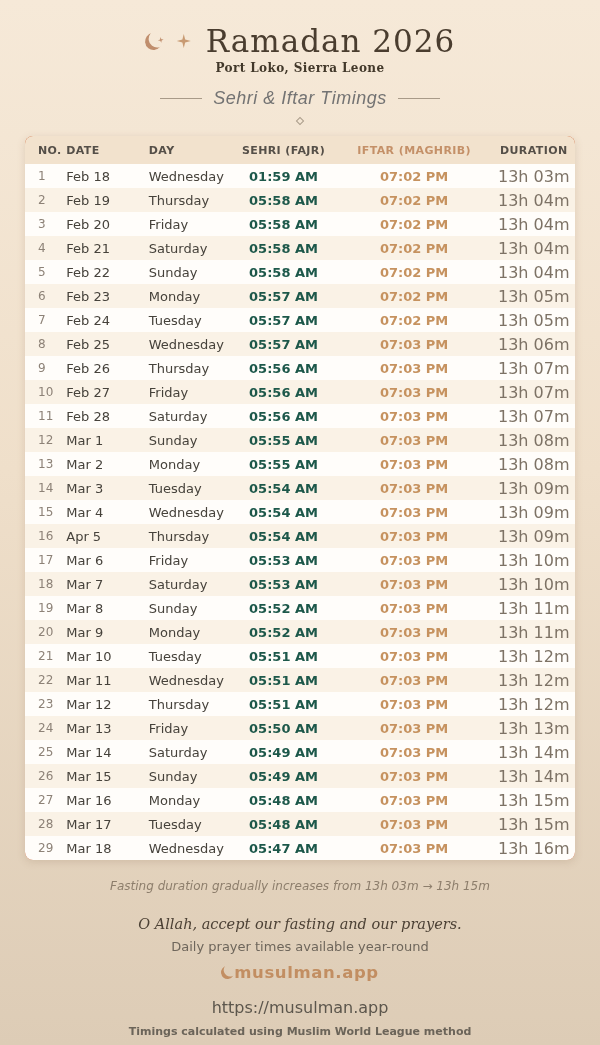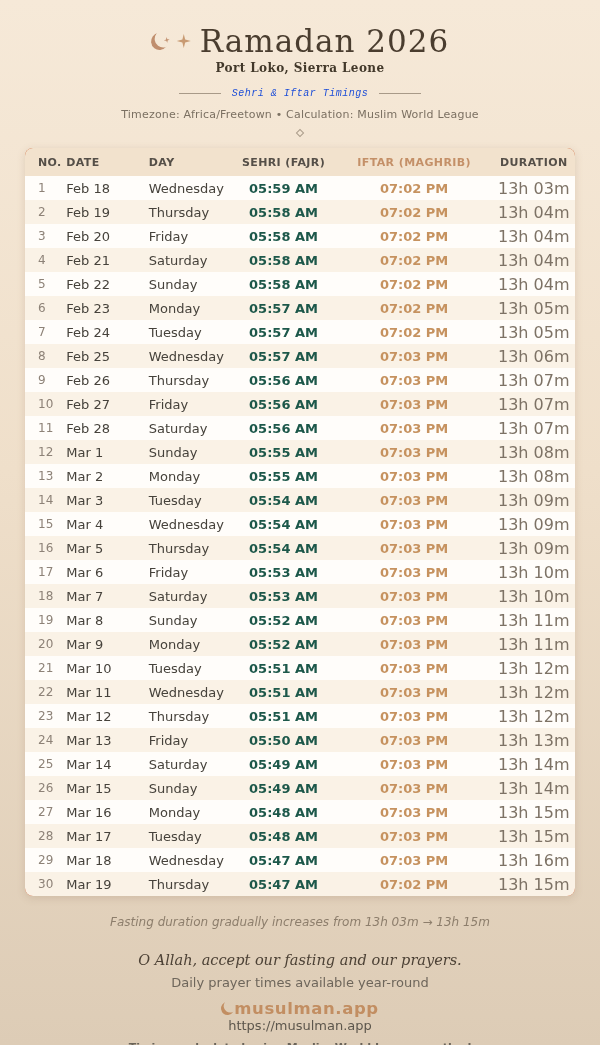--- a/index.html
+++ b/index.html
@@ -3,35 +3,35 @@
 <meta charset="utf-8">
 <style>
   * { margin:0; padding:0; box-sizing:border-box; }
   html,body { width:600px; height:1045px; overflow:hidden; }
   body {
     font-family:"DejaVu Sans", sans-serif;
     background:linear-gradient(180deg,#f6e9d8 0%,#efdfca 45%,#ddccb6 100%);
     color:#46423b;
   }
   .header { text-align:center; padding-top:22px; }
-  .title-row { display:flex; align-items:center; justify-content:center; gap:9px; height:38px; }
+  .title-row { display:flex; align-items:center; justify-content:center; gap:15px; height:38px; }
   .crescent-icon { position:relative; display:inline-block; width:17px; height:17px;
     border-radius:50%; box-shadow:inset 4px -2px 0 0 #c08e6d; transform:rotate(-8deg); }
   .crescent-star { position:absolute; right:-2px; top:5px; width:6px; height:6px; background:#c08e6d;
     clip-path:polygon(50% 0%,61% 39%,100% 50%,61% 61%,50% 100%,39% 61%,0% 50%,39% 39%); }
   .star4-icon { display:inline-block; width:14px; height:14px; background:#c89a72;
     clip-path:polygon(50% 0%,60% 40%,100% 50%,60% 60%,50% 100%,40% 60%,0% 50%,40% 40%); }
   .page-title { font-family:"DejaVu Serif", serif; font-size:31px; font-weight:400;
     color:#4a3d2f; letter-spacing:1px; }
   .location { font-family:"DejaVu Serif", serif; font-size:12px; font-weight:bold;
     color:#42382a; letter-spacing:.4px; margin-top:1px; }
   .subtitle-row { display:flex; align-items:center; justify-content:center; gap:11px; margin-top:13px; }
   .subtitle-line { width:42px; height:1px; background:#a89a88; }
-  .subtitle { font-family:Liberation Mono, monospace; font-style:italic; font-size:10px;
-    color:#1d4ed8; letter-spacing:.5px; }
+  .subtitle { font-family:Liberation Sans, sans-serif; font-style:italic; font-size:18px;
+    color:#737373; letter-spacing:.5px; }
   .meta { margin-top:9px; font-size:11px; color:#7b7062; letter-spacing:.2px; }
   .diamond-icon { margin:9px auto 0; width:6px; height:6px; border:1px solid #ab9d8b;
     transform:rotate(45deg); }
   .card { margin:12px 25px 16px; background:#c2410c; border-radius:8px; overflow:hidden;
     box-shadow:0 2px 8px rgba(120,90,60,.18); }
   table { width:100%; border-collapse:collapse; table-layout:fixed; }
   thead tr { height:28px; background:#f2e2cd; }
   th { font-size:11px; font-weight:bold; color:#554f48; letter-spacing:.4px; }
   .c-no  { width:7.5%; text-align:left; padding-left:13px; }
   .c-date{ width:15%;  text-align:left; }
@@ -51,62 +51,61 @@
   td.c-dur { color:#7d7265; font-size:16px; }
   .footer { text-align:center; }
   .fasting-note { margin-top:19px; font-style:italic; font-size:12px; color:#8d7e6c; }
   .dua { margin-top:23px; font-family:"DejaVu Serif", serif; font-style:italic;
     font-size:14.5px; color:#4c4135; }
   .availability { margin-top:7px; font-size:13px; color:#6e665b; }
   .brand-row { margin-top:9px; display:flex; align-items:center; justify-content:center; }
   .brand-crescent { position:relative; display:inline-block; width:13px; height:13px;
     border-radius:50%; box-shadow:inset 3px -2px 0 0 #c28e62; transform:rotate(-8deg); }
   .brand-name { font-size:16.5px; font-weight:bold; color:#c28e62; letter-spacing:.6px; }
-  .brand-url { margin-top:0; font-size:13px; color:#5c564c; }
+  .brand-url { margin-top:16px; font-size:16px; color:#5c564c; }
   .method-note { margin-top:8px; font-size:11px; font-weight:bold; color:#6b6459; }
 </style>
 </head>
 <body>
 
 <div class="header">
   <div class="title-row">
     <span class="crescent-icon">
         <span class="crescent-star"></span>
       </span>
     <span class="star4-icon"></span>
     <span class="page-title">Ramadan 2026</span>
   </div>
   <div class="location">Port Loko, Sierra Leone</div>
   <div class="subtitle-row">
     <span class="subtitle-line"></span>
     <span class="subtitle">Sehri &amp; Iftar Timings</span>
     <span class="subtitle-line"></span>
   </div>
-  <div class="meta">Timezone: Africa/Freetown • Calculation: Muslim World League</div>
   <div class="diamond-icon"></div>
 </div>
 
 <div class="card">
   <table>
     <thead>
       <tr>
         <th class="c-no">NO.</th>
         <th class="c-date">DATE</th>
         <th class="c-day">DAY</th>
         <th class="c-sehri">SEHRI (FAJR)</th>
         <th class="c-iftar">IFTAR (MAGHRIB)</th>
         <th class="c-dur">DURATION</th>
       </tr>
     </thead>
     <tbody>
         <tr>
     <td class="c-no">1</td>
     <td class="c-date">Feb 18</td>
     <td class="c-day">Wednesday</td>
-    <td class="c-sehri">05:59 AM</td>
+    <td class="c-sehri">01:59 AM</td>
     <td class="c-iftar">07:02 PM</td>
     <td class="c-dur">13h 03m</td>
   </tr>
         <tr>
     <td class="c-no">2</td>
     <td class="c-date">Feb 19</td>
     <td class="c-day">Thursday</td>
     <td class="c-sehri">05:58 AM</td>
     <td class="c-iftar">07:02 PM</td>
     <td class="c-dur">13h 04m</td>
@@ -210,21 +209,21 @@
         <tr>
     <td class="c-no">15</td>
     <td class="c-date">Mar 4</td>
     <td class="c-day">Wednesday</td>
     <td class="c-sehri">05:54 AM</td>
     <td class="c-iftar">07:03 PM</td>
     <td class="c-dur">13h 09m</td>
   </tr>
         <tr>
     <td class="c-no">16</td>
-    <td class="c-date">Mar 5</td>
+    <td class="c-date">Apr 5</td>
     <td class="c-day">Thursday</td>
     <td class="c-sehri">05:54 AM</td>
     <td class="c-iftar">07:03 PM</td>
     <td class="c-dur">13h 09m</td>
   </tr>
         <tr>
     <td class="c-no">17</td>
     <td class="c-date">Mar 6</td>
     <td class="c-day">Friday</td>
     <td class="c-sehri">05:53 AM</td>
@@ -319,28 +318,20 @@
     <td class="c-iftar">07:03 PM</td>
     <td class="c-dur">13h 15m</td>
   </tr>
         <tr>
     <td class="c-no">29</td>
     <td class="c-date">Mar 18</td>
     <td class="c-day">Wednesday</td>
     <td class="c-sehri">05:47 AM</td>
     <td class="c-iftar">07:03 PM</td>
     <td class="c-dur">13h 16m</td>
-  </tr>
-        <tr>
-    <td class="c-no">30</td>
-    <td class="c-date">Mar 19</td>
-    <td class="c-day">Thursday</td>
-    <td class="c-sehri">05:47 AM</td>
-    <td class="c-iftar">07:02 PM</td>
-    <td class="c-dur">13h 15m</td>
   </tr>
       </tbody>
   </table>
 </div>
 
 <div class="footer">
   <div class="fasting-note">Fasting duration gradually increases from 13h 03m → 13h 15m</div>
   <div class="dua">O Allah, accept our fasting and our prayers.</div>
   <div class="availability">Daily prayer times available year-round</div>
   <div class="brand-row">

